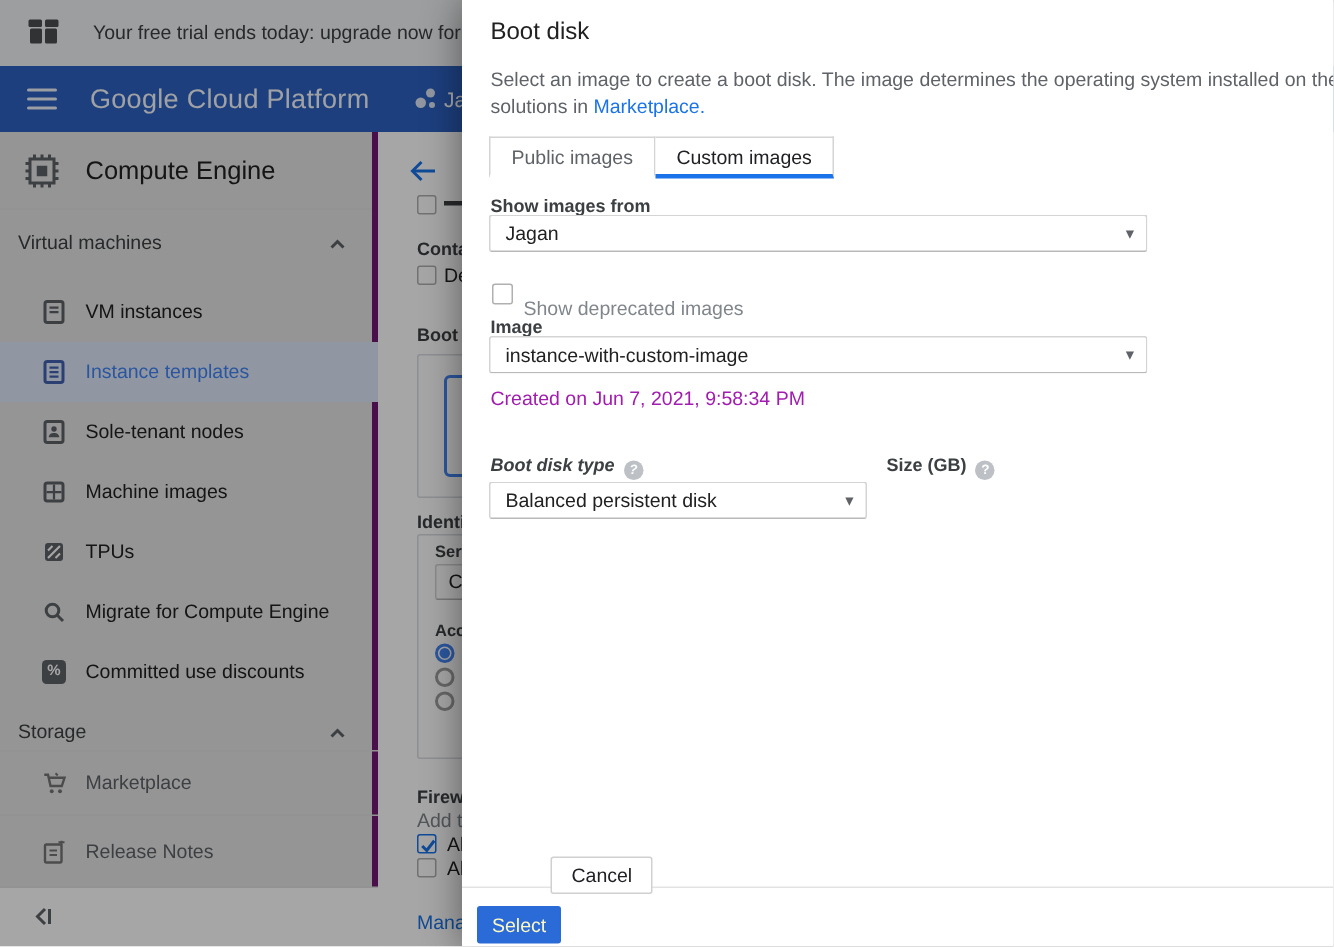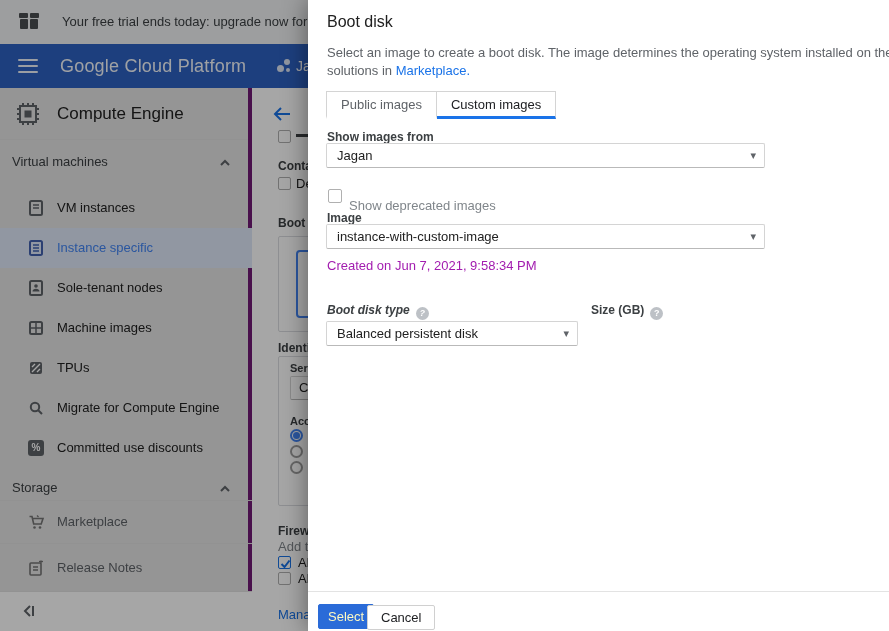--- a/index.html
+++ b/index.html
@@ -147,21 +147,21 @@
       <span class="lb">VM instances</span>
     </div>
 
     <div class="sb-item sel" style="top:140px;">
       <span class="ic">
         <svg width="16" height="16" viewBox="0 0 16 16">
             <rect x="2" y="1" width="12" height="14" rx="1.5" fill="none" stroke="#4262b0" stroke-width="2"></rect>
             <path d="M5 5h6 M5 8h6 M5 11h6" stroke="#4262b0" stroke-width="1.5"></path>
           </svg>
       </span>
-      <span class="lb">Instance specific</span>
+      <span class="lb">Instance templates</span>
     </div>
 
     <div class="sb-item" style="top:180px;">
       <span class="ic">
         <svg width="16" height="16" viewBox="0 0 16 16">
             <rect x="2" y="1" width="12" height="14" rx="1.5" fill="none" stroke="#5f6368" stroke-width="2"></rect>
             <circle cx="8" cy="6" r="1.8" fill="#5f6368"></circle>
             <path d="M4.5 11.5c0-1.8 1.6-2.8 3.5-2.8s3.5 1 3.5 2.8" fill="#5f6368"></path>
           </svg>
       </span>
@@ -323,16 +323,16 @@
     <span class="abs m-label" style="left:19px; top:303px;font-style:italic;"><span>Boot disk type</span><span class="help">?</span></span>
     <span class="abs m-label" style="left:283px; top:303px;"><span>Size (GB)</span><span class="help">?</span></span>
 
     <div class="abs m-select" style="left:18px; top:321px; width:252px;">
       <span>Balanced persistent disk</span>
       <span class="caret">▾</span>
     </div>
 
     <div class="m-divider"></div>
     <button class="abs btn btn-primary" style="left:10px; top:604px;">Select</button>
-    <button class="abs btn btn-plain" style="left:59px; top:605px;">Cancel</button>
+    <button class="abs btn btn-plain" style="left:59px; top:571px;">Cancel</button>
   </div>
 
 </div>
 
 </body></html>

